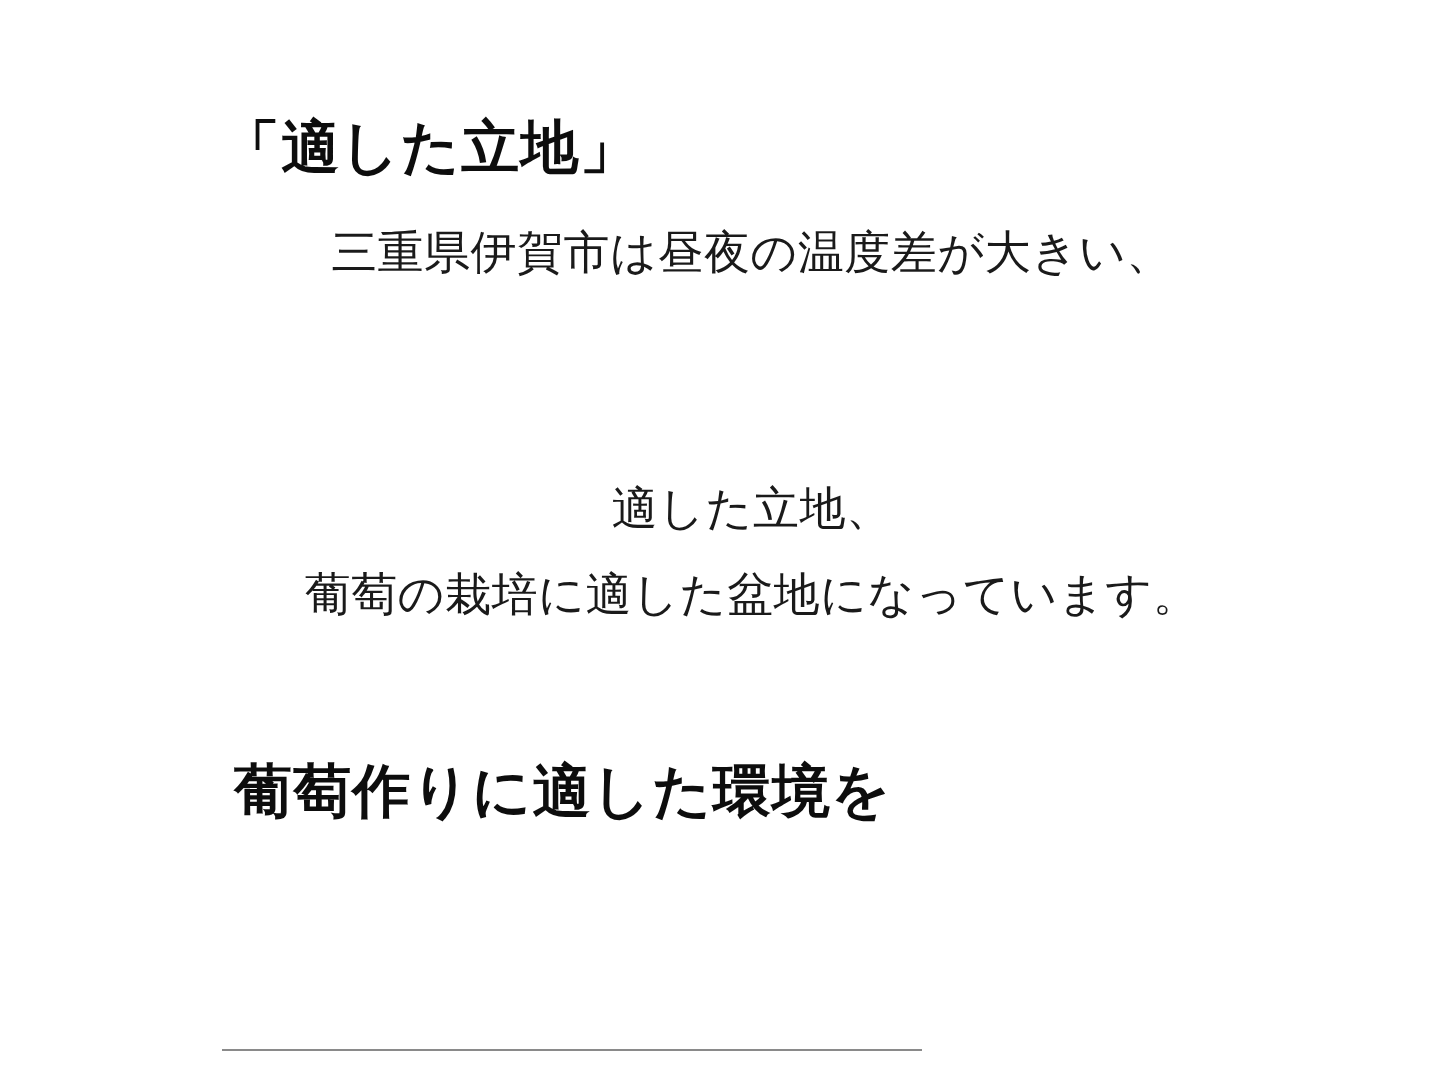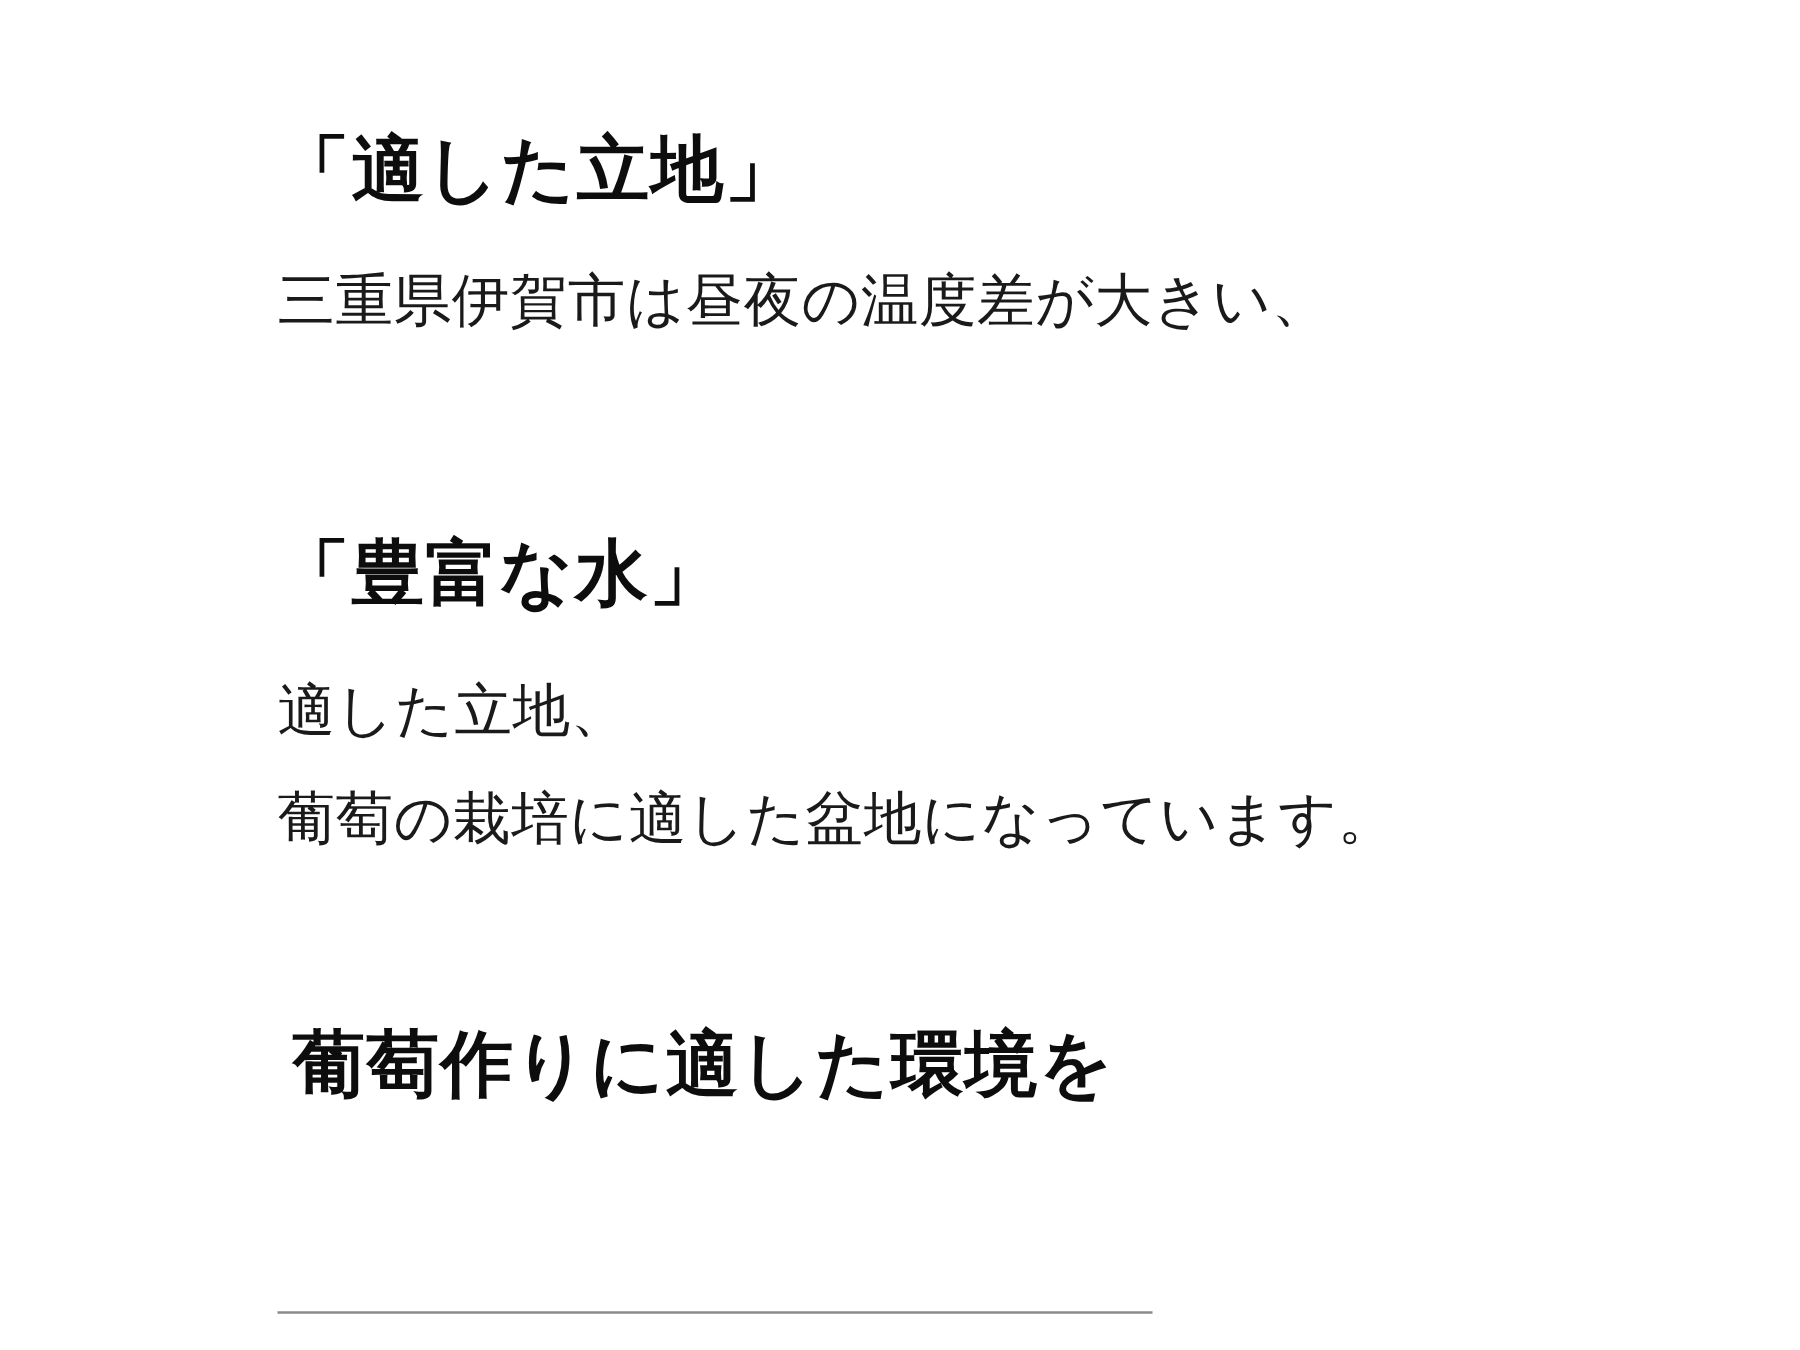--- a/index.html
+++ b/index.html
@@ -18,22 +18,23 @@
 
   .slide {
     position: absolute;
     inset: 0;
     background: #ffffff;
   }
 
   .content {
     position: absolute;
     left: 222px;
-    top: 100px;
+    top: 116px;
     width: 1060px;
+    font-family: Liberation Mono, monospace;
   }
 
   .section {
     margin-bottom: 0;
   }
 
   .heading {
     font-size: 58px;
     font-weight: 700;
     letter-spacing: 0.02em;
@@ -44,20 +45,21 @@
   }
 
   .body-line {
     font-size: 46px;
     font-weight: 400;
     letter-spacing: 0.01em;
     line-height: 1.0;
     color: #1a1a1a;
     margin: 0;
     white-space: nowrap;
+    text-align: center;
   }
 
   .gap-after-heading-1 { height: 44px; }
   .line-gap { height: 40px; }
   .section-gap { height: 120px; }
   .gap-after-heading-2 { height: 50px; }
   .section-gap-2 { height: 128px; }
 
   .footer-heading {
     font-size: 58px;
@@ -88,21 +90,20 @@
     <div class="section">
       <p class="heading">「適した立地」</p>
       <div class="gap-after-heading-1"></div>
       <p class="body-line">三重県伊賀市は昼夜の温度差が大きい、</p>
       <div class="line-gap"></div>
     </div>
 
     <div class="section-gap"></div>
 
     <div class="section">
-      <p class="heading">「豊富な水」</p>
       <div class="gap-after-heading-2"></div>
       <p class="body-line">適した立地、</p>
       <div class="line-gap"></div>
       <p class="body-line">葡萄の栽培に適した盆地になっています。</p>
     </div>
 
     <div class="section-gap-2"></div>
 
     <p class="footer-heading">葡萄作りに適した環境を</p>
 

